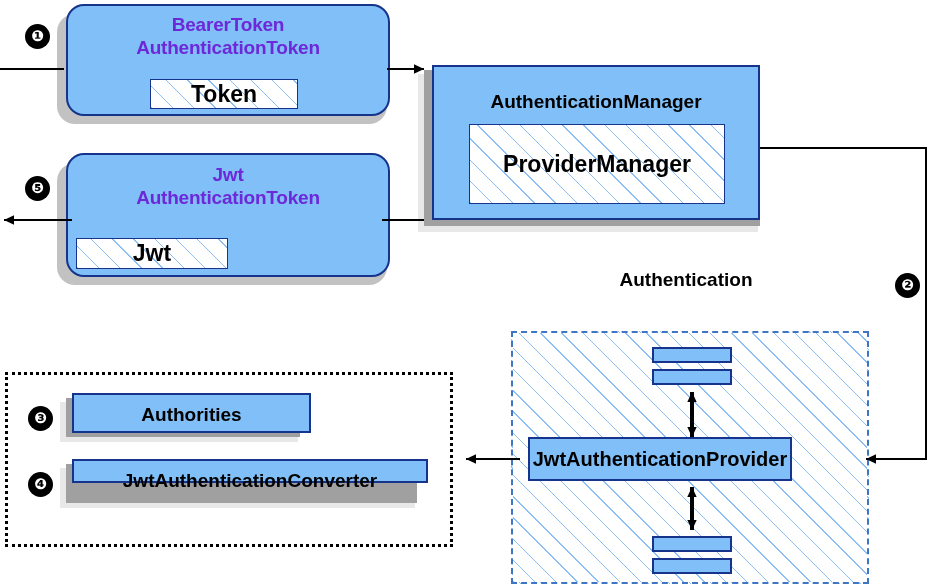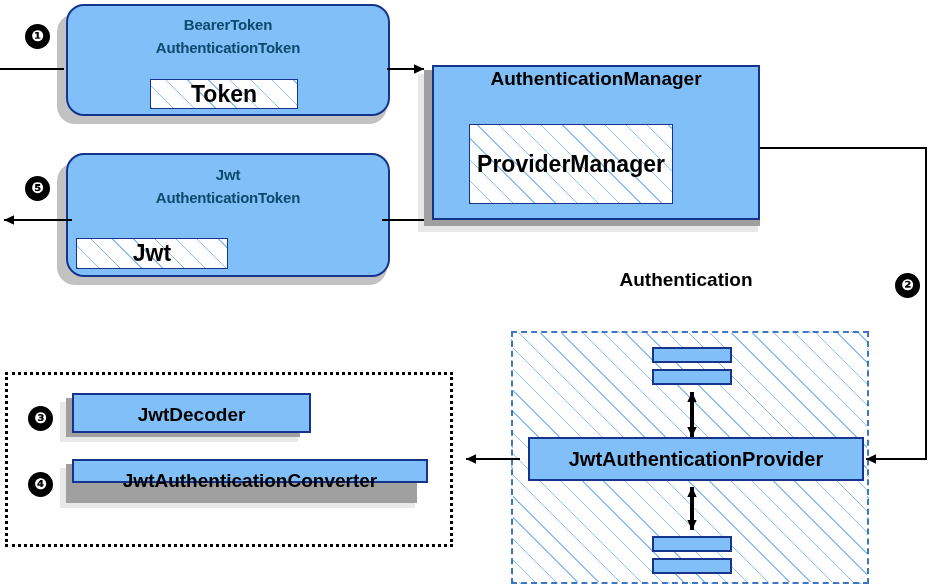--- a/index.html
+++ b/index.html
@@ -40,23 +40,23 @@
   }
   .token-card-shadow {
     position: absolute;
     box-sizing: border-box;
     background: #c2c2c2;
     border-radius: 18px;
     z-index: 3;
   }
   .token-title {
     text-align: center;
-    color: #0c4a6e;
-    font-weight: bold;
-    font-size: 15px;
+    color: #6d28d9;
+    font-weight: bold;
+    font-size: 19px;
     line-height: 23px;
     letter-spacing: -0.2px;
     user-select: none;
   }
 
   
   .comp-card {
     position: absolute;
     box-sizing: border-box;
     background: #80bff7;
@@ -228,50 +228,50 @@
     <div class="token-title" style="margin-top:8px;">Jwt</div>
     <div class="token-title">AuthenticationToken</div>
   </div>
   <div class="hatch-panel" style="left:76px; top:238px; width:152px; height:31px;">
     <span class="hatch-label">Jwt</span>
   </div>
 
   <div class="shadow-outer" style="left:418px; top:74px; width:340px; height:158px;"></div>
   <div class="shadow-inner" style="left:424px; top:70px; width:336px; height:156px;"></div>
   <div class="comp-card" style="left:432px; top:65px; width:328px; height:155px;">
-    <div class="comp-title" style="">AuthenticationManager</div>
-  </div>
-  <div class="hatch-panel" style="left:469px; top:124px; width:204px; height:80px;">
+    <div class="comp-title" style="margin-top:23px;">AuthenticationManager</div>
+  </div>
+  <div class="hatch-panel" style="left:469px; top:124px; width:256px; height:80px;">
     <span class="hatch-label">ProviderManager</span>
   </div>
 
   <div class="group-caption" style="left:595px; top:268px; width:182px;text-align:center;">
     <div>Authentication</div>
   </div>
 
   <div class="group-dashed-blue" style="left:511px; top:331px; width:358px; height:253px;"></div>
 
   <div class="mini-bar" style="left:652px; top:347px; width:80px; height:16px;"></div>
   <div class="mini-bar" style="left:652px; top:369px; width:80px; height:16px;"></div>
 
   <div class="mini-bar" style="left:652px; top:536px; width:80px; height:16px;"></div>
   <div class="mini-bar" style="left:652px; top:558px; width:80px; height:16px;"></div>
 
   <div class="shadow-outer" style="left:515px; top:447px; width:340px; height:42px;"></div>
   <div class="shadow-inner" style="left:521px; top:443px; width:336px; height:41px;"></div>
-  <div class="comp-card" style="left:528px; top:437px; width:336px; height:44px;">
+  <div class="comp-card" style="left:528px; top:437px; width:264px; height:44px;">
     <div class="comp-title" style="margin-top:9px; font-size:20px;">JwtAuthenticationProvider</div>
   </div>
 
   <div class="group-dotted-black" style="left:5px; top:372px; width:448px; height:175px;"></div>
 
   <div class="shadow-outer" style="left:60px; top:402px; width:238px; height:40px;"></div>
   <div class="shadow-inner" style="left:66px; top:398px; width:234px; height:39px;"></div>
   <div class="comp-card" style="left:72px; top:393px; width:239px; height:40px;">
-    <div class="comp-title" style="margin-top:8px;">JwtDecoder</div>
+    <div class="comp-title" style="margin-top:8px;">Authorities</div>
   </div>
 
   <div class="shadow-outer" style="left:60px; top:468px; width:355px; height:40px;"></div>
   <div class="shadow-inner" style="left:66px; top:464px; width:351px; height:39px;"></div>
   <div class="comp-card" style="left:72px; top:459px; width:356px; height:24px;">
     <div class="comp-title" style="margin-top:8px;">JwtAuthenticationConverter</div>
   </div>
 
 </div>
 

